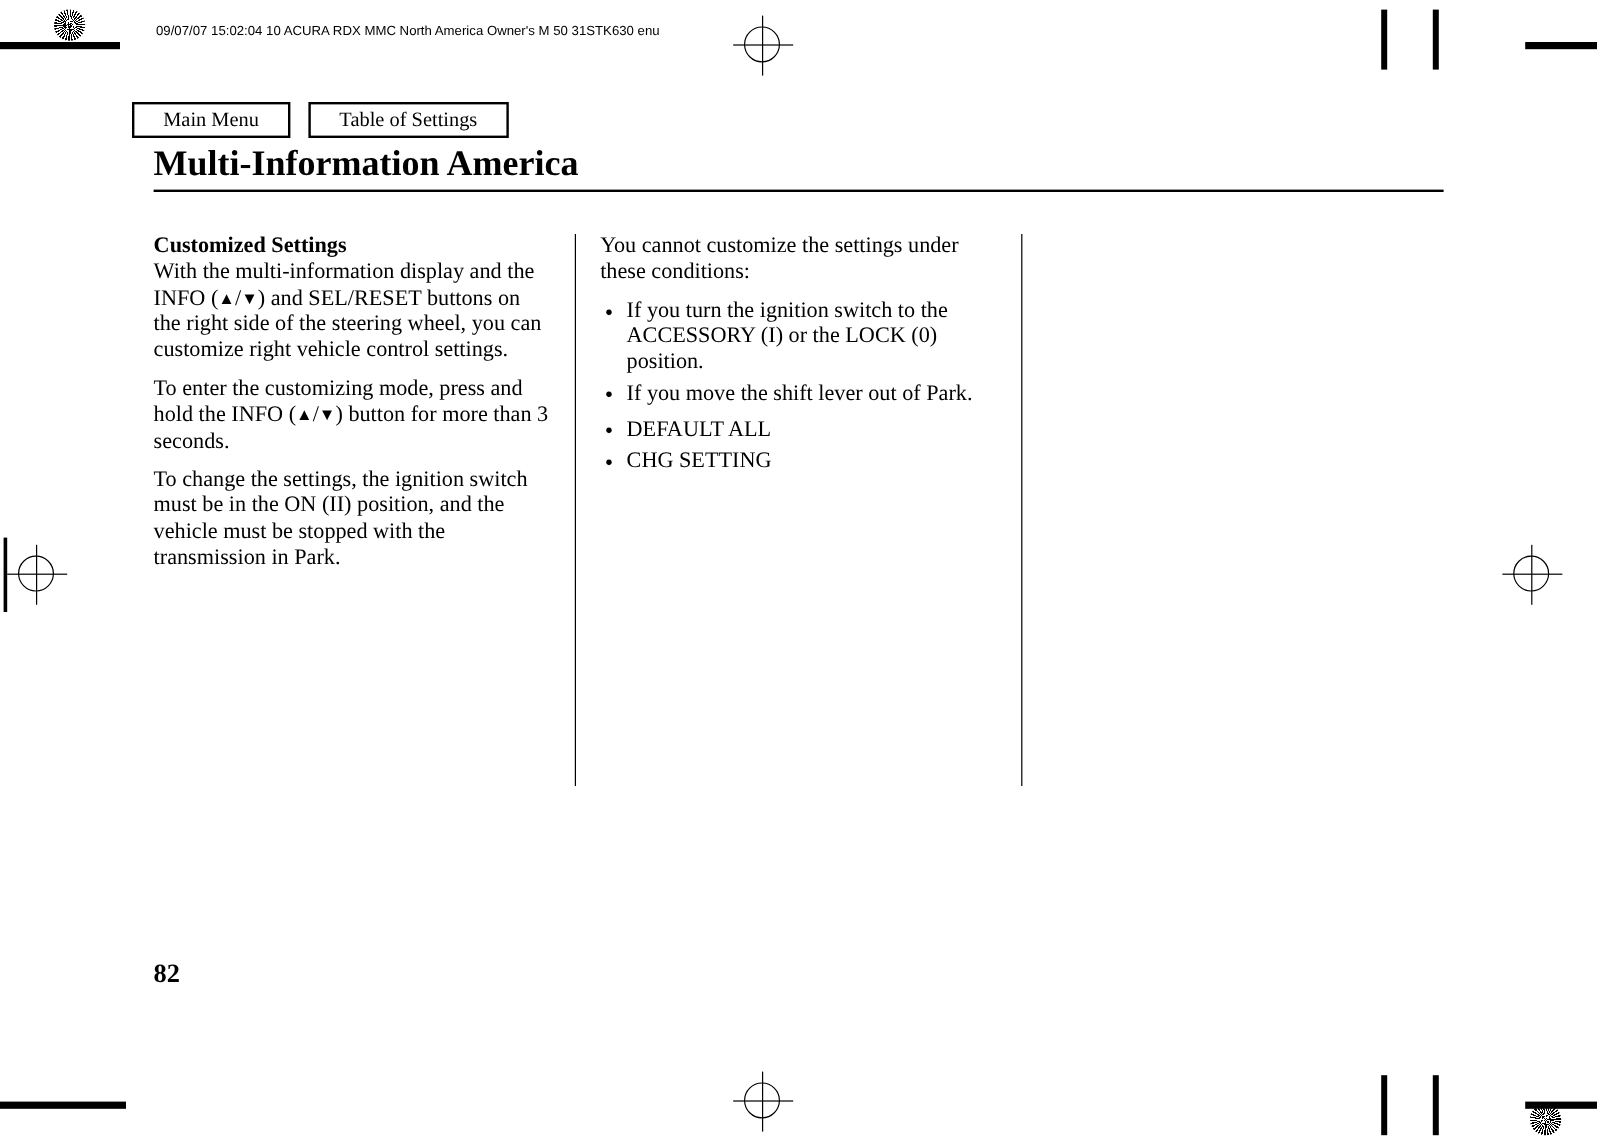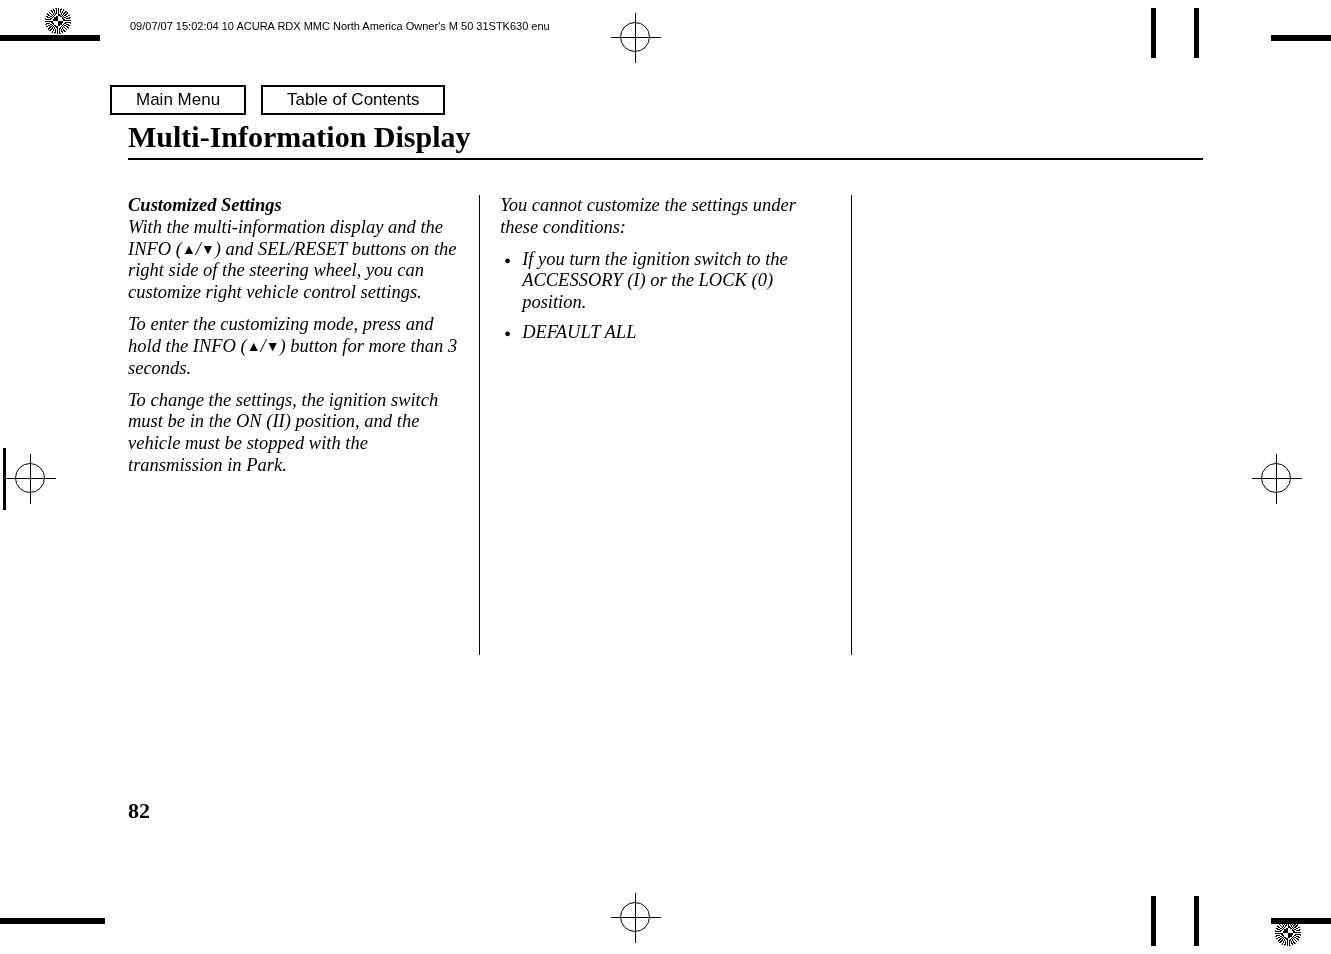--- a/index.html
+++ b/index.html
@@ -63,21 +63,21 @@
     .side-vert-right-c { position: absolute; right: 175px; bottom: 8px; width: 5px; height: 50px; background: #000;}
     .side-vert-right-d { position: absolute; right: 132px; bottom: 8px; width: 5px; height: 50px; background: #000;}
     .side-vert-left-b { position: absolute; left: 3px; top: 448px; width: 3px; height: 62px; background: #000;}
 
     .nav-buttons {
       position: absolute;
       left: 110px;
       top: 85px;
       display: flex;
       gap: 15px;
-      font-family: Liberation Sans, sans-serif;
+      font-family: Liberation Serif, serif;
       border-radius: 14px;
     }
     .nav-btn {
       border: 2px solid #000;
       padding: 3px 24px;
       font-size: 17px;
       background: #fff;
     }
     .page-title {
       position: absolute;
@@ -95,21 +95,20 @@
       height: 2px;
       background: #000;
     }
     .content {
       position: absolute;
       left: 128px;
       top: 195px;
       width: 1075px;
       display: flex;
       gap: 0;
-      font-style: italic;
     }
     .col {
       width: 345px;
       font-size: 18.5px;
       line-height: 1.18;
       font-family: 'New Century Schoolbook', Georgia, serif;
     }
     .col-sep {
       width: 1.5px;
       background: #000;
@@ -169,47 +168,49 @@
 <div class="side-vert-right-a"></div>
 <div class="side-vert-right-b"></div>
 <div class="side-vert-right-c"></div>
 <div class="side-vert-right-d"></div>
 <div class="side-vert-left-b"></div>
 
 <div class="header-line">09/07/07 15:02:04   10 ACURA RDX MMC North America Owner's M 50 31STK630 enu</div>
 
 <div class="nav-buttons">
   <div class="nav-btn">Main Menu</div>
-  <div class="nav-btn">Table of Contents</div>
+  <div class="nav-btn">Table of Settings</div>
 </div>
 
-<div class="page-title">Multi-Information Display</div>
+<div class="page-title">Multi-Information America</div>
 <div class="title-rule"></div>
 
 <div class="content">
   <div class="col">
     <p>
       <span class="subheading">Customized Settings</span><br>
       <span>With the multi-information display and the INFO (</span><span class="tri">▲</span>/<span class="tri">▼</span><span>) and SEL/RESET buttons on the right side of the steering wheel, you can customize right vehicle control settings.</span>
     </p>
     <p>
       <span>To enter the customizing mode, press and hold the INFO (</span><span class="tri">▲</span>/<span class="tri">▼</span><span>) button for more than 3 seconds.</span>
     </p>
     <p>To change the settings, the ignition switch must be in the ON (II) position, and the vehicle must be stopped with the transmission in Park.</p>
   </div>
 
   <div class="col-sep"></div>
 
   <div class="col">
     <p>You cannot customize the settings under these conditions:</p>
     <ul class="bullets">
       <li>If you turn the ignition switch to the ACCESSORY (I) or the LOCK (0) position.</li>
+      <li>If you move the shift lever out of Park.</li>
     </ul>
     <ul class="bullets">
       <li>DEFAULT ALL</li>
+      <li>CHG SETTING</li>
     </ul>
   </div>
 
   <div class="col-sep"></div>
 
   <div class="col">
   </div>
 </div>
 
 <div class="page-number">82</div>

